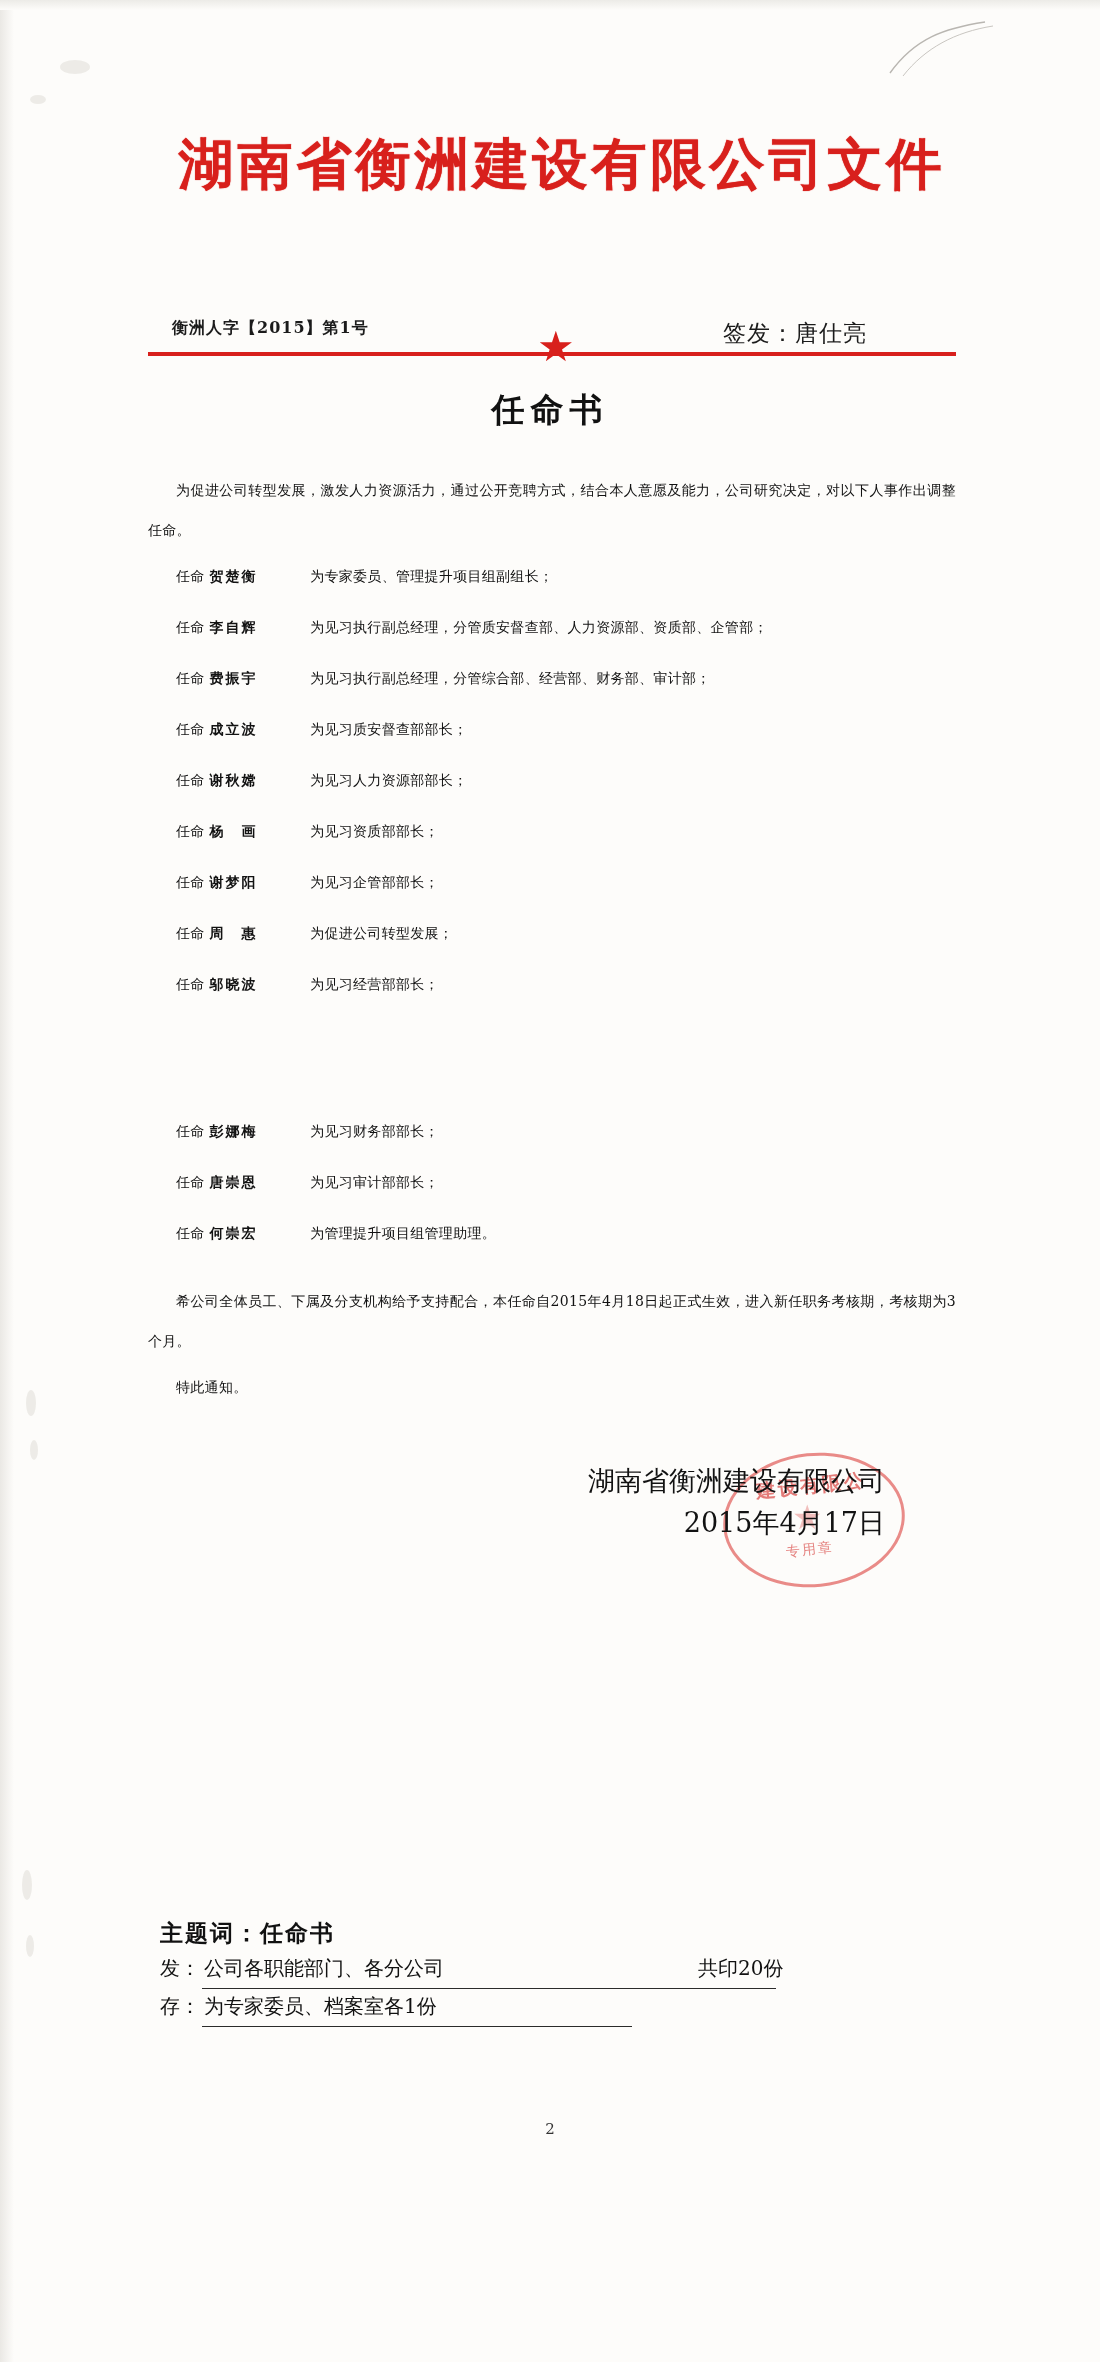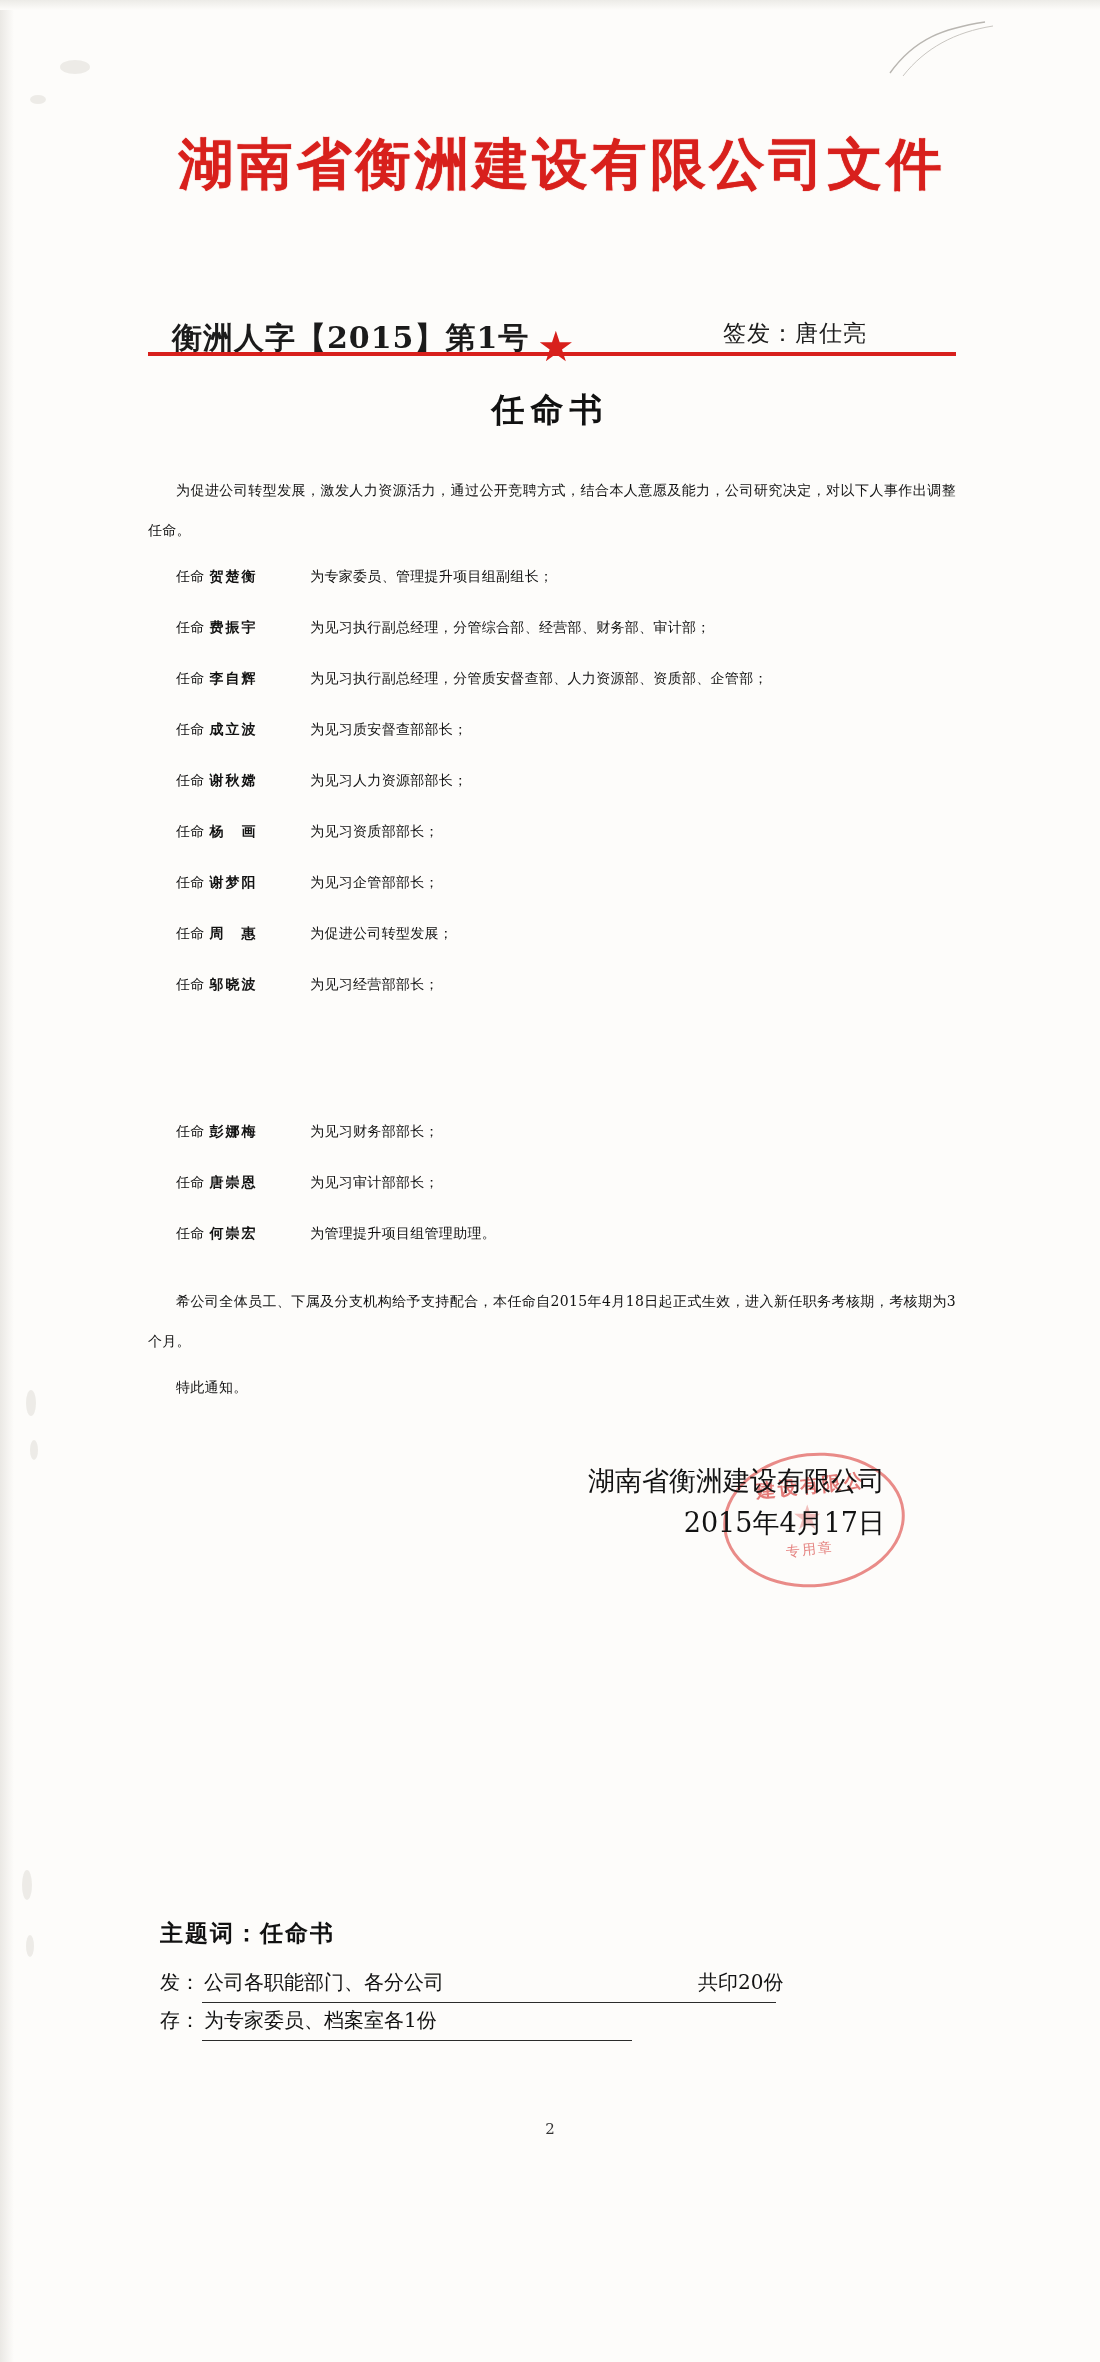--- a/index.html
+++ b/index.html
@@ -63,21 +63,21 @@
     left: 0;
     width: 1100px;
     height: 40px;
   }
   .doc-number {
     position: absolute;
     left: 172px;
     top: 0;
     font-family: "DejaVu Serif", "Liberation Serif", serif;
     font-weight: bold;
-    font-size: 30px;
+    font-size: 16px;
     color: #1b1b1b;
     letter-spacing: 1px;
   }
   .doc-signer {
     position: absolute;
     left: 723px;
     top: 0;
     font-family: "DejaVu Serif", "Liberation Serif", serif;
     font-weight: normal;
     font-size: 23px;
@@ -225,21 +225,21 @@
     top: 1918px;
     left: 160px;
     width: 790px;
     font-family: "DejaVu Serif", "Liberation Serif", serif;
     color: #111;
   }
   .keywords {
     font-weight: bold;
     font-size: 23px;
     letter-spacing: 2px;
-    margin-bottom: 18px;
+    margin-bottom: 4px;
   }
   .foot-row {
     position: relative;
     height: 38px;
     font-size: 20px;
   }
   .foot-row .label {
     position: absolute;
     left: 0;
     top: 2px;
@@ -311,28 +311,28 @@
     <p class="para">为促进公司转型发展，激发人力资源活力，通过公开竞聘方式，结合本人意愿及能力，公司研究决定，对以下人事作出调整任命。</p>
 
     <div class="appt-line">
       <span class="verb">任命</span>
       <span class="name">贺楚衡</span>
       <span class="role">为专家委员、管理提升项目组副组长；</span>
     </div>
 
     <div class="appt-line" style="white-space:normal;text-indent:0;">
       <span class="verb">任命</span>
+      <span class="name">李自辉</span>
+      <span class="role">为见习执行副总经理，分管质安督查部、人力资源部、资质部、企管部；</span>
+    </div>
+
+    <div class="appt-line" style="white-space:normal;text-indent:0;">
+      <span class="verb">任命</span>
       <span class="name">费振宇</span>
       <span class="role">为见习执行副总经理，分管综合部、经营部、财务部、审计部；</span>
-    </div>
-
-    <div class="appt-line" style="white-space:normal;text-indent:0;">
-      <span class="verb">任命</span>
-      <span class="name">李自辉</span>
-      <span class="role">为见习执行副总经理，分管质安督查部、人力资源部、资质部、企管部；</span>
     </div>
 
     <div class="appt-line">
       <span class="verb">任命</span>
       <span class="name">成立波</span>
       <span class="role">为见习质安督查部部长；</span>
     </div>
 
     <div class="appt-line">
       <span class="verb">任命</span>

